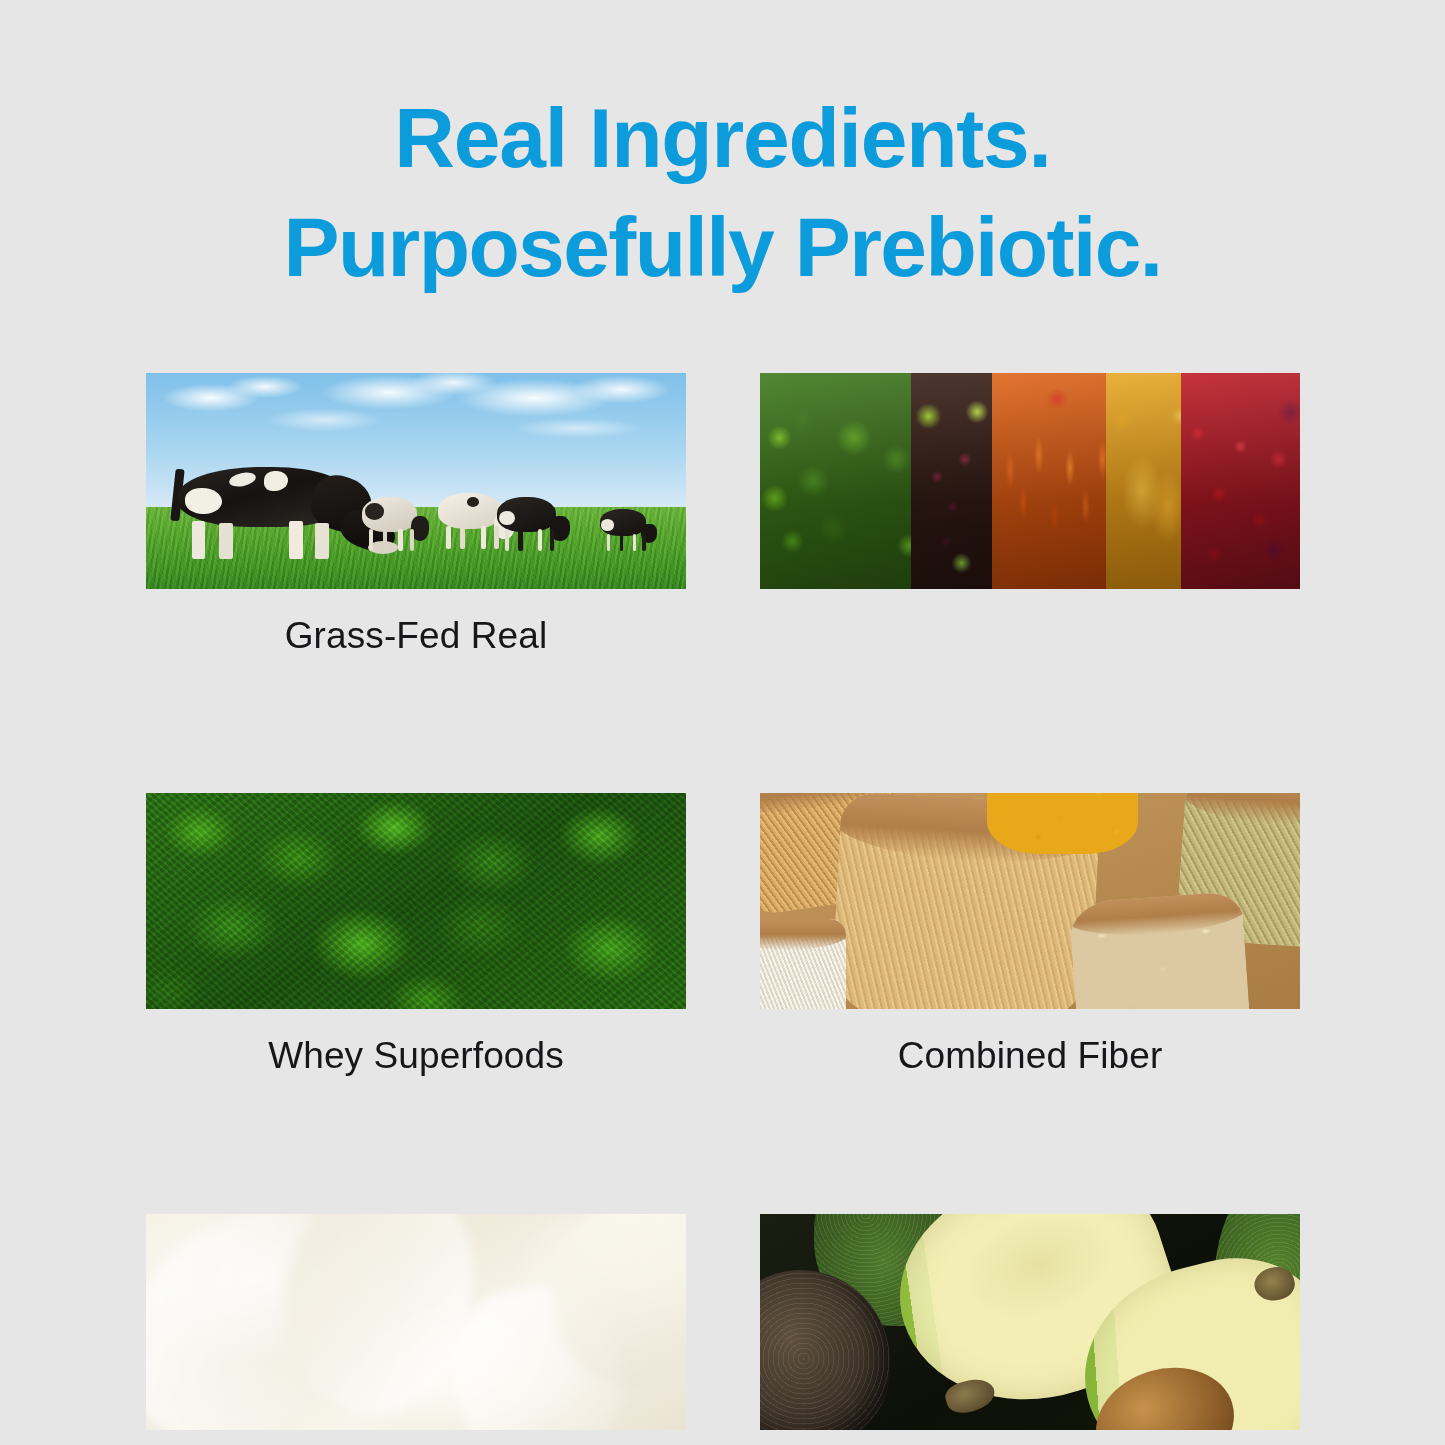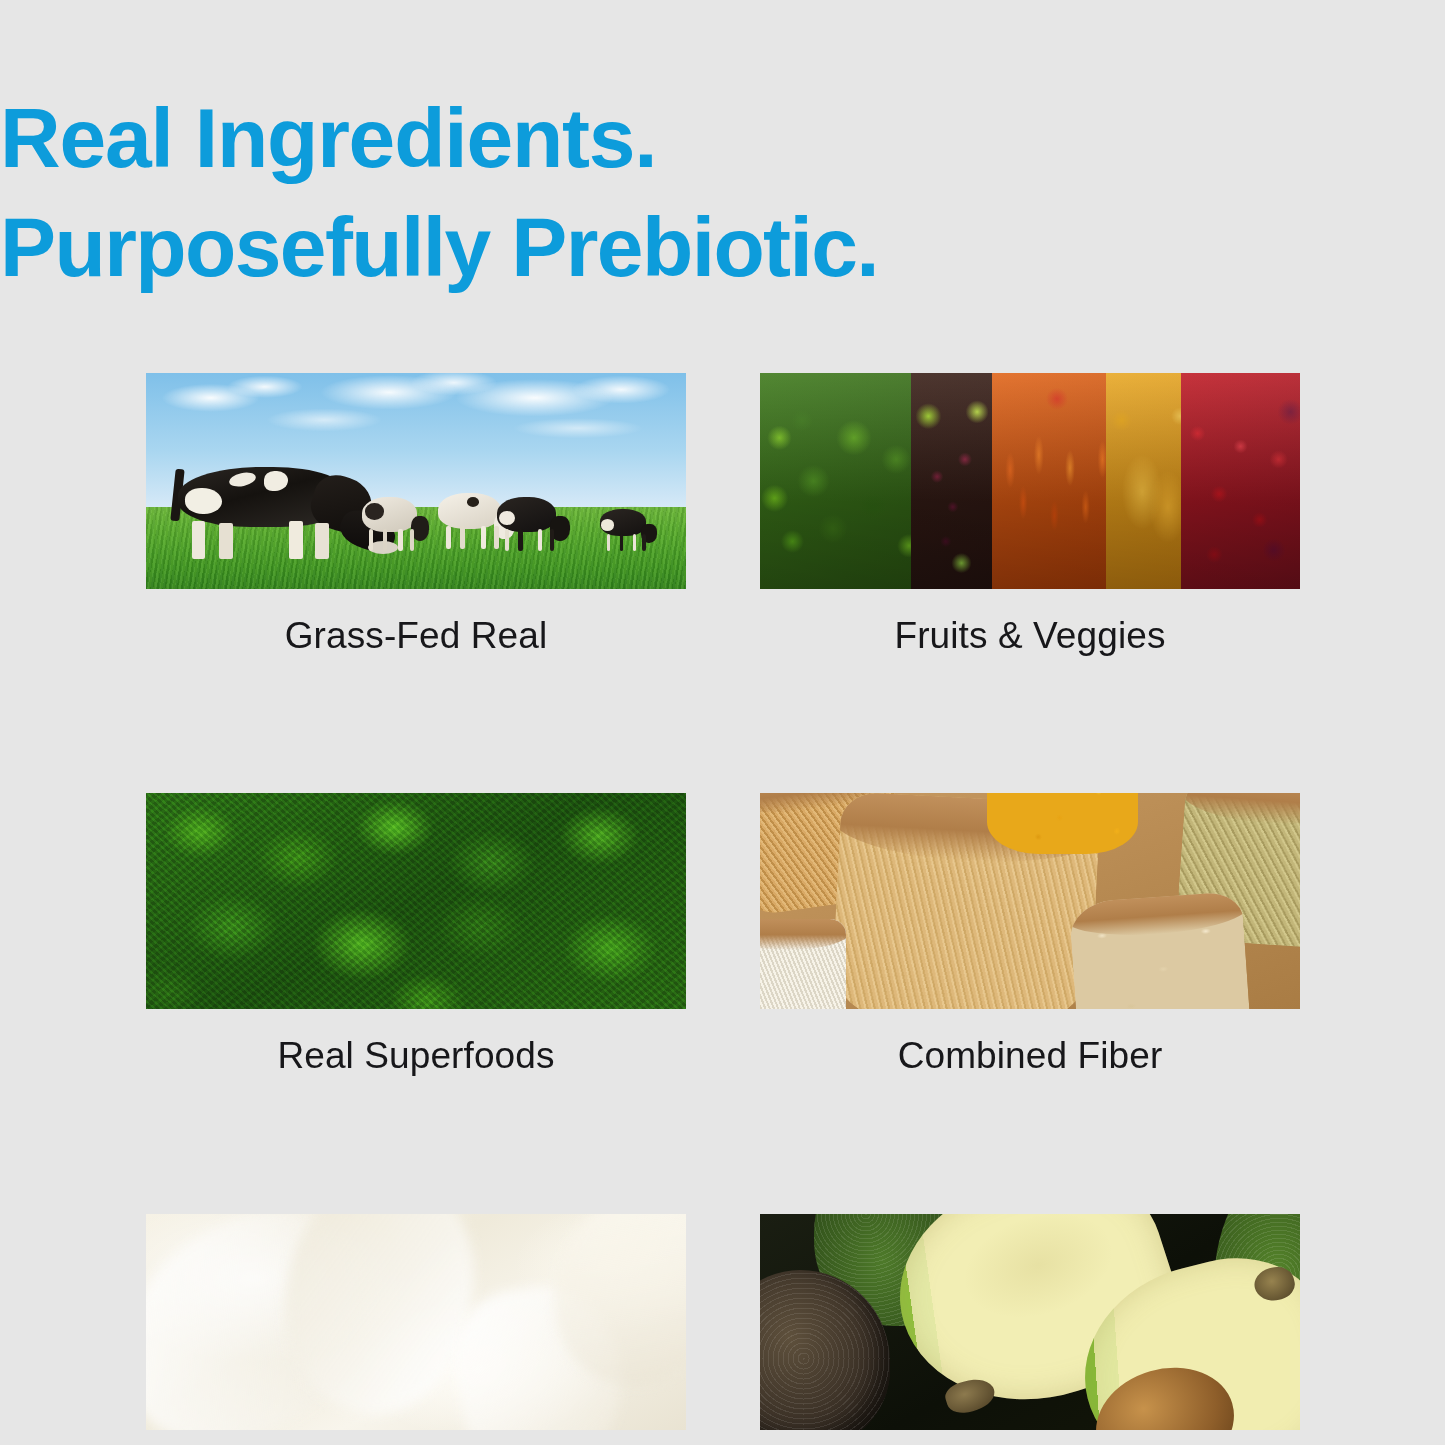--- a/index.html
+++ b/index.html
@@ -23,20 +23,21 @@
     height: 1445px;
     background: #E6E6E6;
   }
 
   
   .headline {
     position: absolute;
     left: 0;
     top: 84px;
     width: 1445px;
+    text-align: center;
     color: #0D9CDB;
     font-family: "Liberation Sans", sans-serif;
     font-weight: bold;
     font-size: 84px;
     line-height: 1.3;
     letter-spacing: -1.2px;
   }
   .headline .line {
     display: block;
     white-space: nowrap;
@@ -496,28 +497,27 @@
       <div class="tile">
         <div class="art art-produce">
           <div class="band b-green"></div>
           <div class="band b-dark"></div>
           <div class="band b-orange"></div>
           <div class="band b-yellow"></div>
           <div class="band b-red"></div>
           <div class="sheen"></div>
         </div>
       </div>
-      <div class="caption">Fruits &amp; Veggies</div>
     </div>
 
     <div class="cell">
       <div class="tile">
         <div class="art art-spinach"></div>
       </div>
-      <div class="caption">Real Superfoods</div>
+      <div class="caption">Whey Superfoods</div>
     </div>
 
     <div class="cell">
       <div class="tile">
         <div class="art art-grain">
           <div class="sack" style="left:-4%;  top:-10%; width:30%; height:62%;  border-radius:0 0 40% 20%; transform:rotate(-8deg);">
             <div class="fill grain-tex-wheat"></div>
             <div class="rim"></div>
           </div>
           <div class="sack" style="left:14%; top:2%;  width:48%; height:104%; border-radius:14% 18% 30% 24%; transform:rotate(3deg);">

